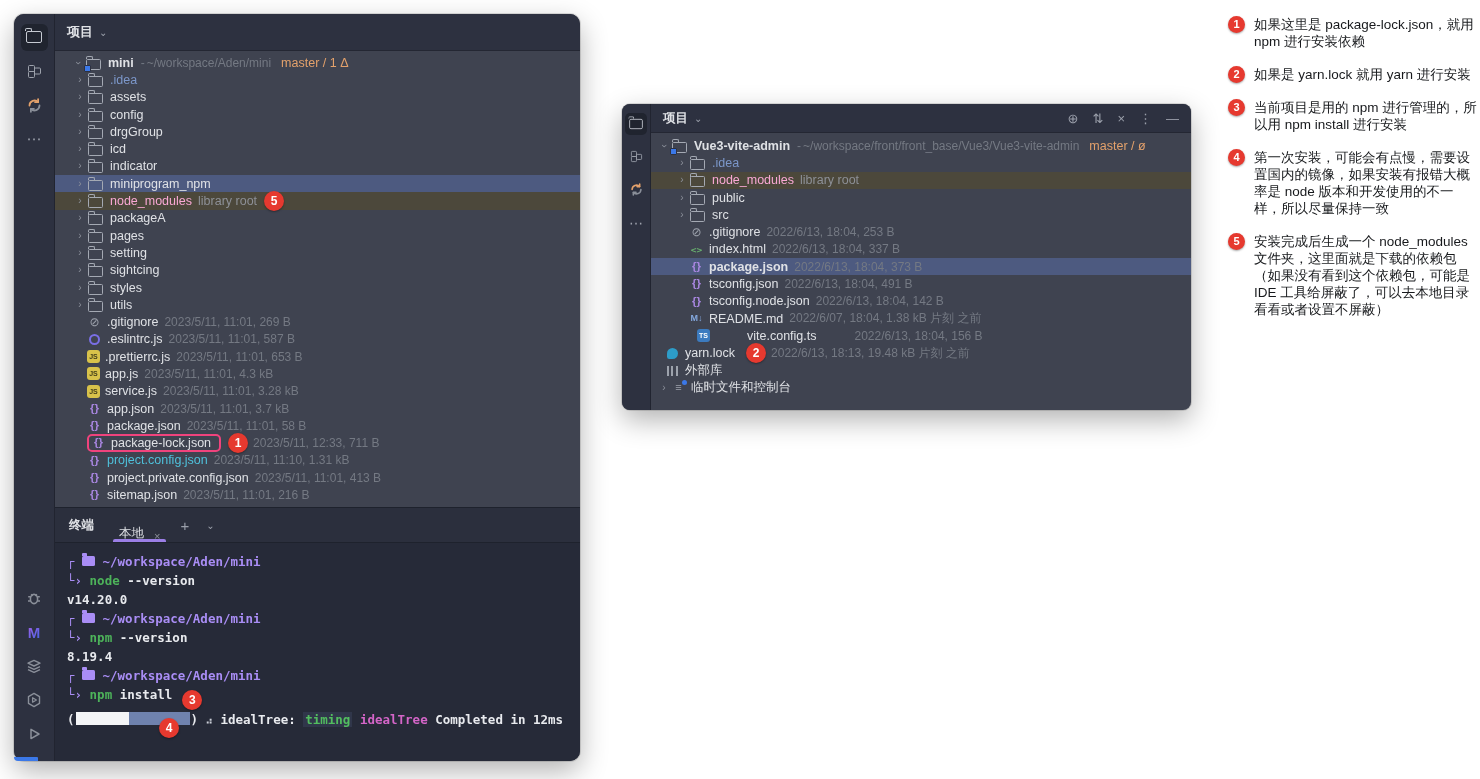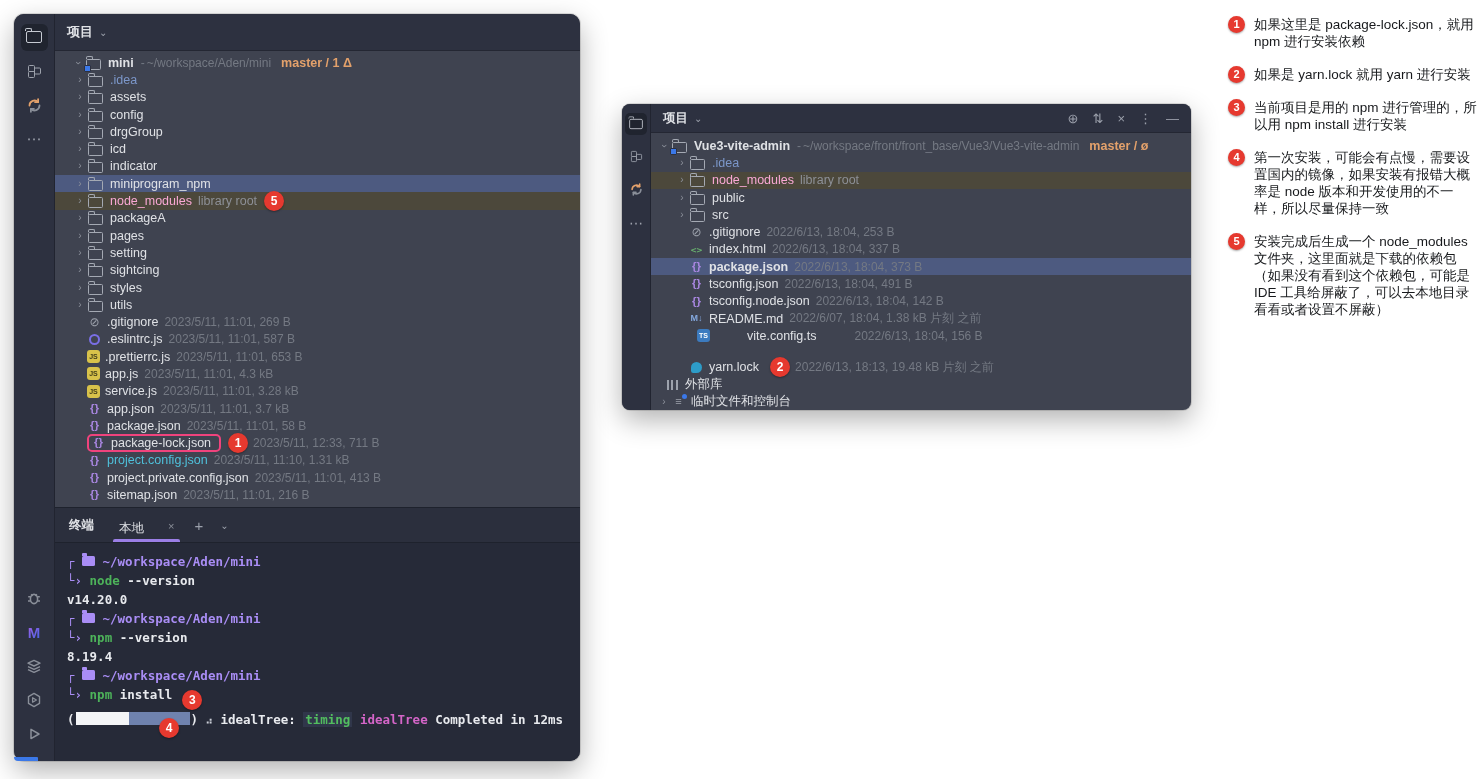--- a/index.html
+++ b/index.html
@@ -29,21 +29,21 @@
   .win-left .tree{height:453px;flex:none;padding-top:3px;}
   .win-right .tree{flex:1;padding-top:4px;}
   .row{height:17.3px;display:flex;align-items:center;white-space:nowrap;}
   .win-left .root-row{padding-left:16px;}
   .win-right .root-row{padding-left:6px;}
   .tw{width:14px;flex:none;text-align:center;color:#8A8F99;font-size:10px;line-height:1;}
   .tw.open{transform:rotate(90deg);}
   .lbl{margin-right:6px;}
   .extra{color:#8D9097;margin-right:2px;}
   .meta{color:#747983;font-size:12px;}
-  .branch{color:#E3A16B;font-weight:700;margin-left:8px;text-align:center;}
+  .branch{color:#E3A16B;font-weight:400;margin-left:8px;text-align:center;}
   .row-selected{background:#4D5A80;}
   .row-library{background:#4C483B;}
   .excluded{color:#7C97CA;}
   .libname{color:#f9a8d4;}
   .changed{color:#4FC0DB;}
   .bold{font-weight:700;}
   .rootname{font-weight:700;margin-right:7px;}
   .rootpath{color:#747983;font-size:12px;margin-right:2px;}
   .boxwrap{display:flex;align-items:center;position:relative;padding:0 4px;margin-right:2px;}
   .boxwrap::after{content:"";position:absolute;inset:-2px 0;border:2px solid #F0437D;
@@ -77,21 +77,21 @@
   .ic-lib::before{content:"";width:11px;height:10px;
                   background:repeating-linear-gradient(90deg,#9DA2AC 0 2px,transparent 2px 4.5px);}
   .ic-scratch{color:#9DA2AC;font-size:11px;position:relative;}
   .ic-scratch::after{content:"";position:absolute;right:-1px;top:-1px;width:5px;height:5px;
                      background:#3B78E8;border-radius:50%;}
   
   .term-tabs{height:34px;flex:none;background:#2B2F3D;border-top:1px solid #1E222D;
              border-bottom:1px solid #1E222D;display:flex;align-items:stretch;
              color:#DFE1E5;font-size:12.5px;}
   .tt-title{font-weight:700;display:flex;align-items:center;padding:0 14px;}
-  .tt-tab{display:flex;align-items:flex-start;gap:24px;padding:12px 11px;position:relative;}
+  .tt-tab{display:flex;align-items:flex-end;gap:10px;padding:0 11px;position:relative;}
   .tt-tab::after{content:"";position:absolute;left:5px;right:5px;bottom:0;height:3px;
                  background:#9B7FE6;border-radius:2px 2px 0 0;}
   .tt-x{color:#8A8F99;font-size:11px;}
   .tt-add{color:#9BA0AB;display:flex;align-items:center;padding:0 9px;font-size:15px;}
   .tt-chev{color:#9BA0AB;display:flex;align-items:center;padding:0 8px;font-size:10px;}
   
   .terminal{flex:1;background:#262A38;padding:9px 0 0 12px;
             font-family:"DejaVu Sans Mono",monospace;font-size:12.5px;font-weight:700;
             color:#E8EAEE;position:relative;line-height:19px;}
   .tl{white-space:pre;}
@@ -483,21 +483,21 @@
               <span class="ic ic-md">M↓</span>
               <span class="lbl">README.md</span>
               <span class="meta">2022/6/07, 18:04, 1.38 kB 片刻 之前</span>
             </div>
             <div class="row" style=" gap: 32px;">
               <span class="tw"></span>
               <span class="ic ic-ts">TS</span>
               <span class="lbl">vite.config.ts</span>
               <span class="meta">2022/6/13, 18:04, 156 B</span>
             </div>
-            <div class="row" style="padding-left: 24px; margin-top: 14px;">
+            <div class="row" style="">
               <span class="tw"></span>
               <span class="ic ic-yarn"></span>
               <span class="lbl">yarn.lock</span>
               <span class="badge">2</span>
               <span class="meta">2022/6/13, 18:13, 19.48 kB 片刻 之前</span>
             </div>
             <div class="row" style="padding-left: 0;">
               <span class="tw"></span>
               <span class="ic ic-lib"></span>
               <span class="lbl">外部库</span>

